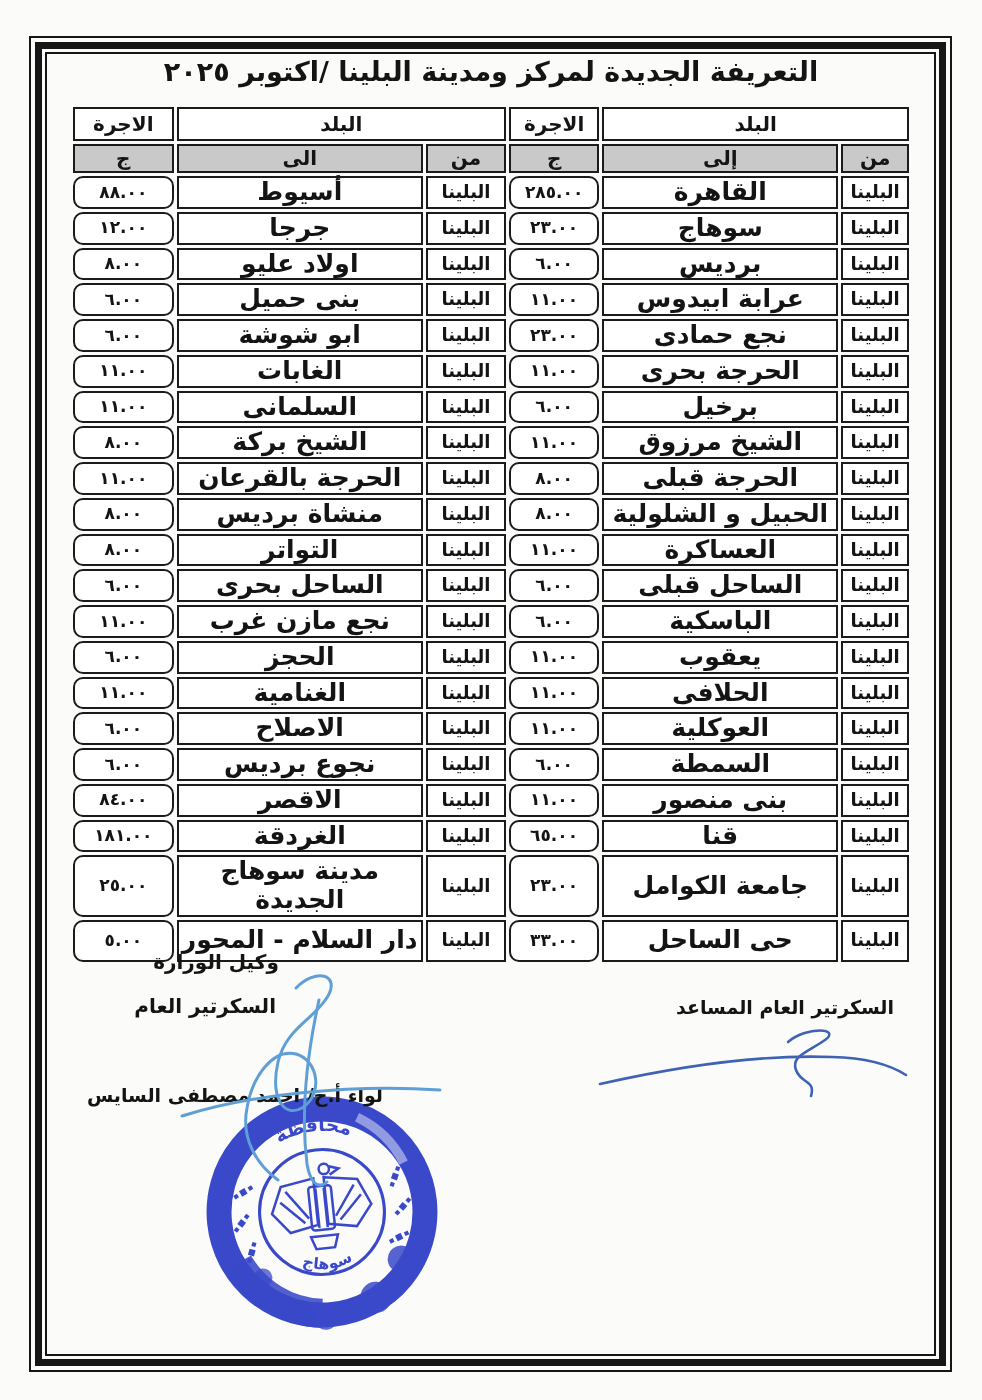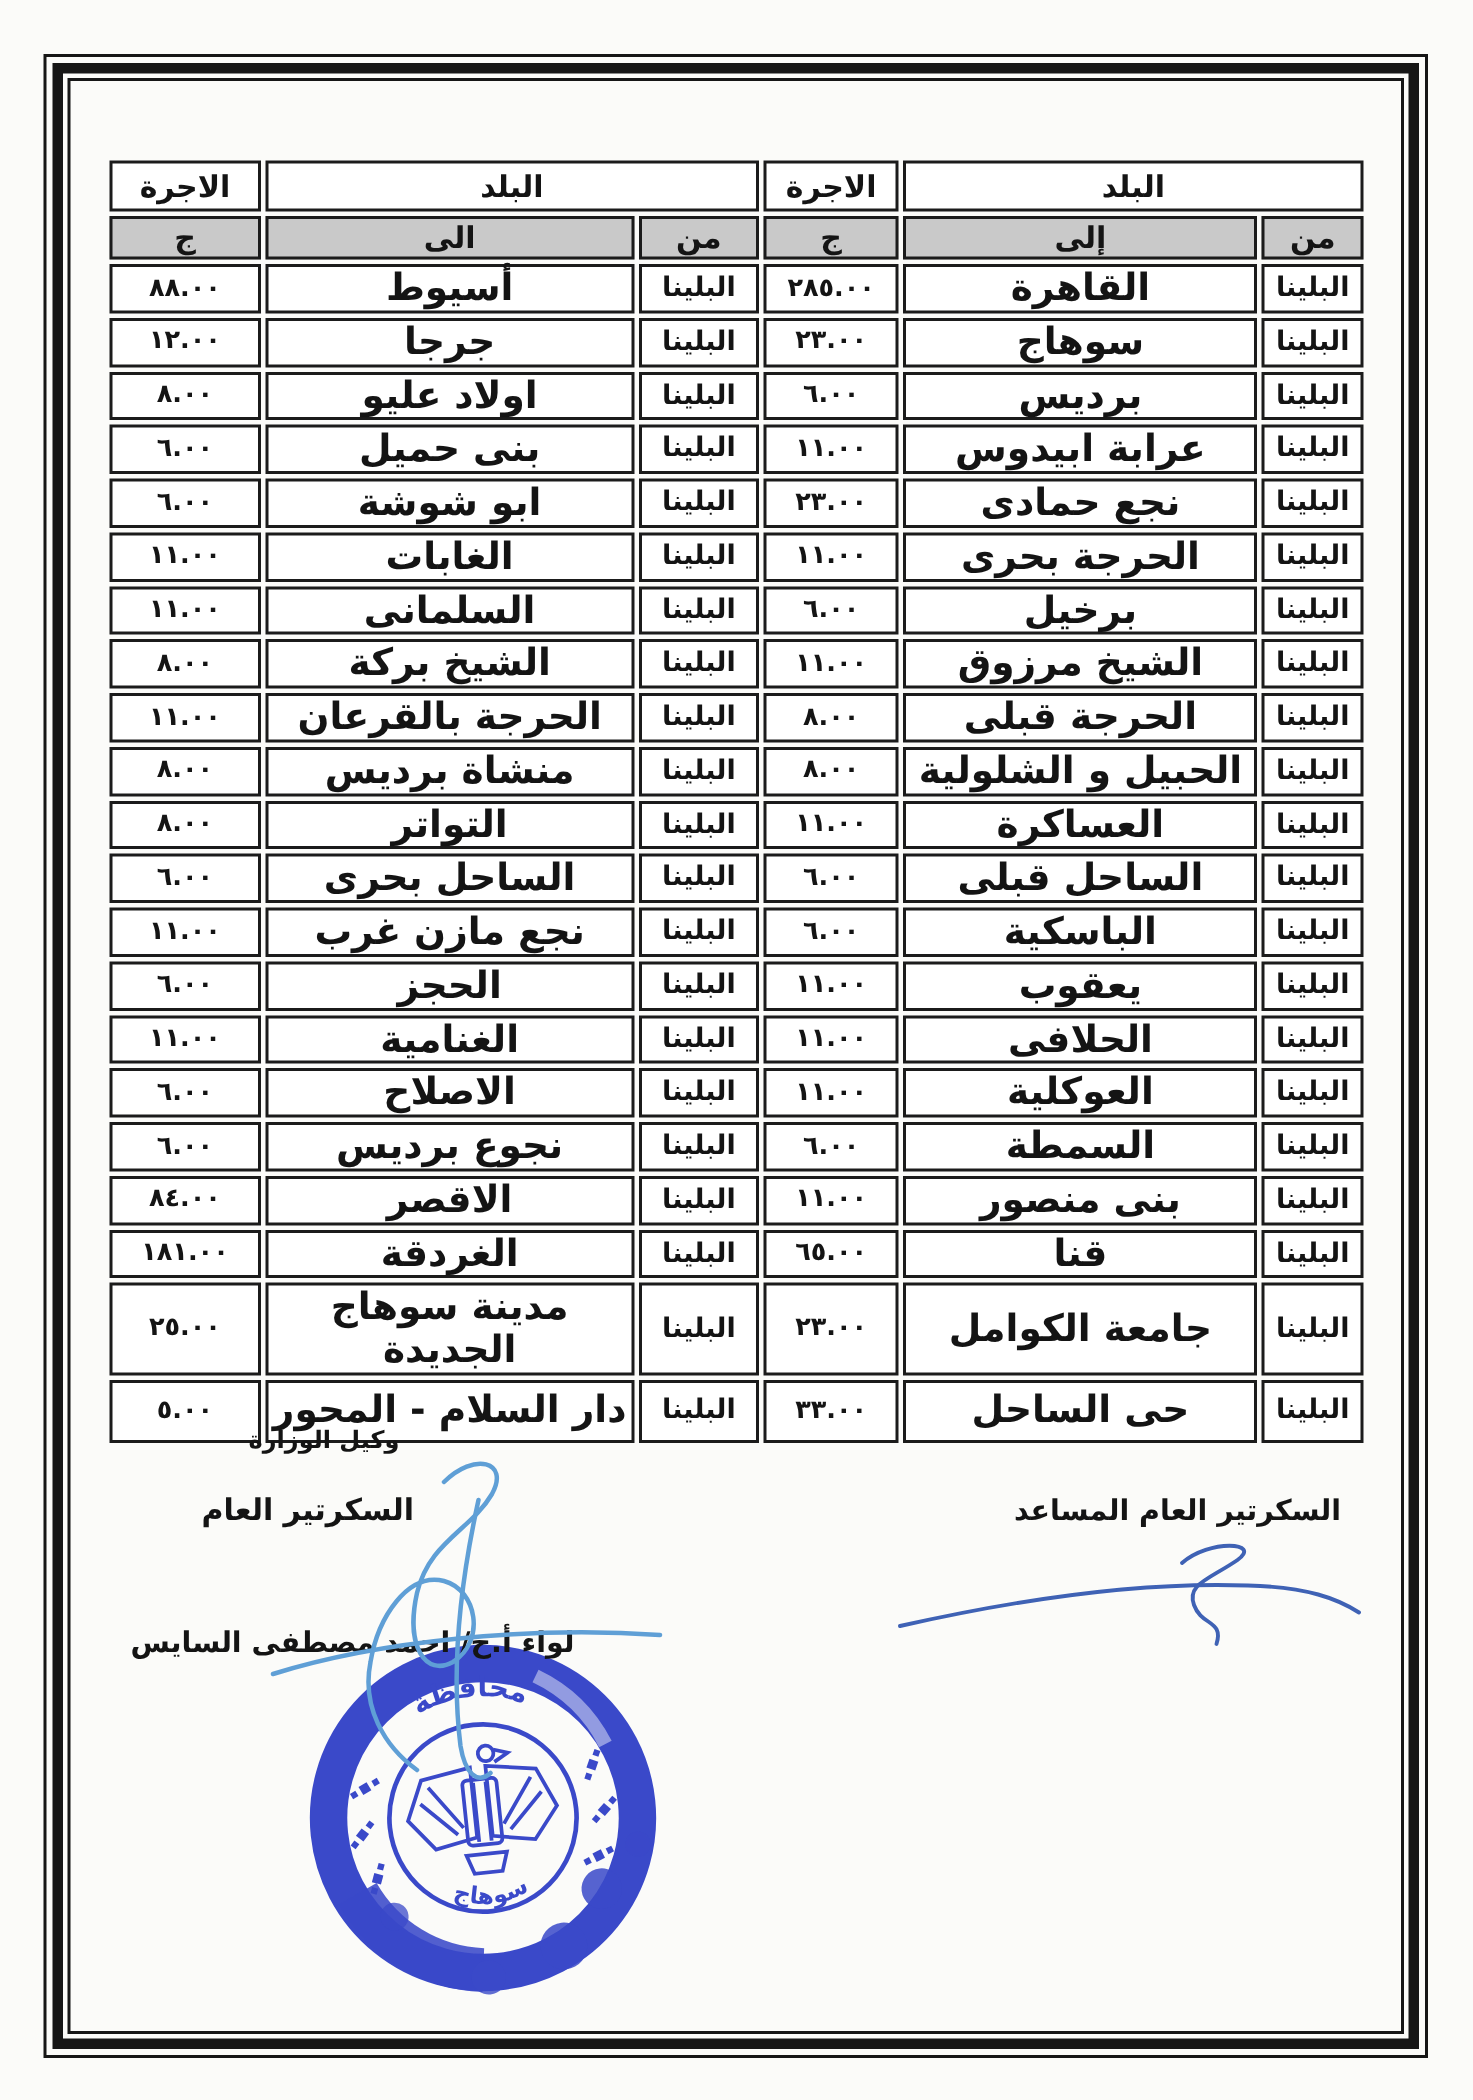--- a/index.html
+++ b/index.html
@@ -24,25 +24,25 @@
     font-weight:700;
   }
   table.fare th, table.fare td{
     border:2px solid #1b1b1b;background:#ffffff;text-align:center;
     vertical-align:middle;padding:0 2px;font-weight:700;line-height:1.15;
   }
   tr.hdr1 th{height:30px;font-size:20px;}
   tr.hdr2 td{height:25px;font-size:20px;background:#c9c9c9;}
   tbody tr td{height:26px;font-size:18px;}
   tbody td.dest{font-size:25px;}
-  tbody td.farev{font-size:17px;}
+  tbody td.farev{font-size:17px;border-radius:10px;}
   tbody tr:nth-last-child(2) td{height:35px;text-align:center;}
   tbody tr:nth-last-child(1) td{height:38px;}
   .sig-text{position:absolute;font-weight:700;text-align:center;direction:rtl;white-space:nowrap;}
-  #undersecretary-title{left:148px;top:950px;width:136px;font-size:16px;}
+  #undersecretary-title{left:148px;top:950px;width:136px;font-size:20px;}
   #secretary-general-title{left:136px;top:994px;width:140px;font-size:20px;}
   #secretary-general-name{left:80px;top:1084px;width:310px;font-size:19px;z-index:4;}
   #assistant-secretary-title{left:662px;top:996px;width:246px;font-size:19px;}
   #assistant-secretary-name{left:640px;top:1090px;width:250px;font-size:19px;}
   svg{position:absolute;}
   #signature-left{left:168px;top:966px;z-index:5;}
   #signature-right{left:592px;top:1022px;z-index:5;}
   #official-stamp{left:192px;top:1082px;z-index:3;transform:rotate(-6deg);}
   .stamp-arc-text{font-weight:700;font-family:"DejaVu Sans",sans-serif;}
 </style>
@@ -50,20 +50,21 @@
 <body>
 
 <div class="page">
 
   <div class="frame-outer">
     <div class="frame-mid">
       <div class="frame-inner"></div>
     </div>
   </div>
 
+  <div class="title">التعريفة الجديدة لمركز ومدينة البلينا /اكتوبر ٢٠٢٥</div>
 
   <table class="fare" dir="rtl">
     <colgroup>
       <col style="width:66px">
         <col style="width:230px">
         <col style="width:88px">
       <col style="width:78px">
         <col style="width:240px">
         <col style="width:98px">
     </colgroup>

